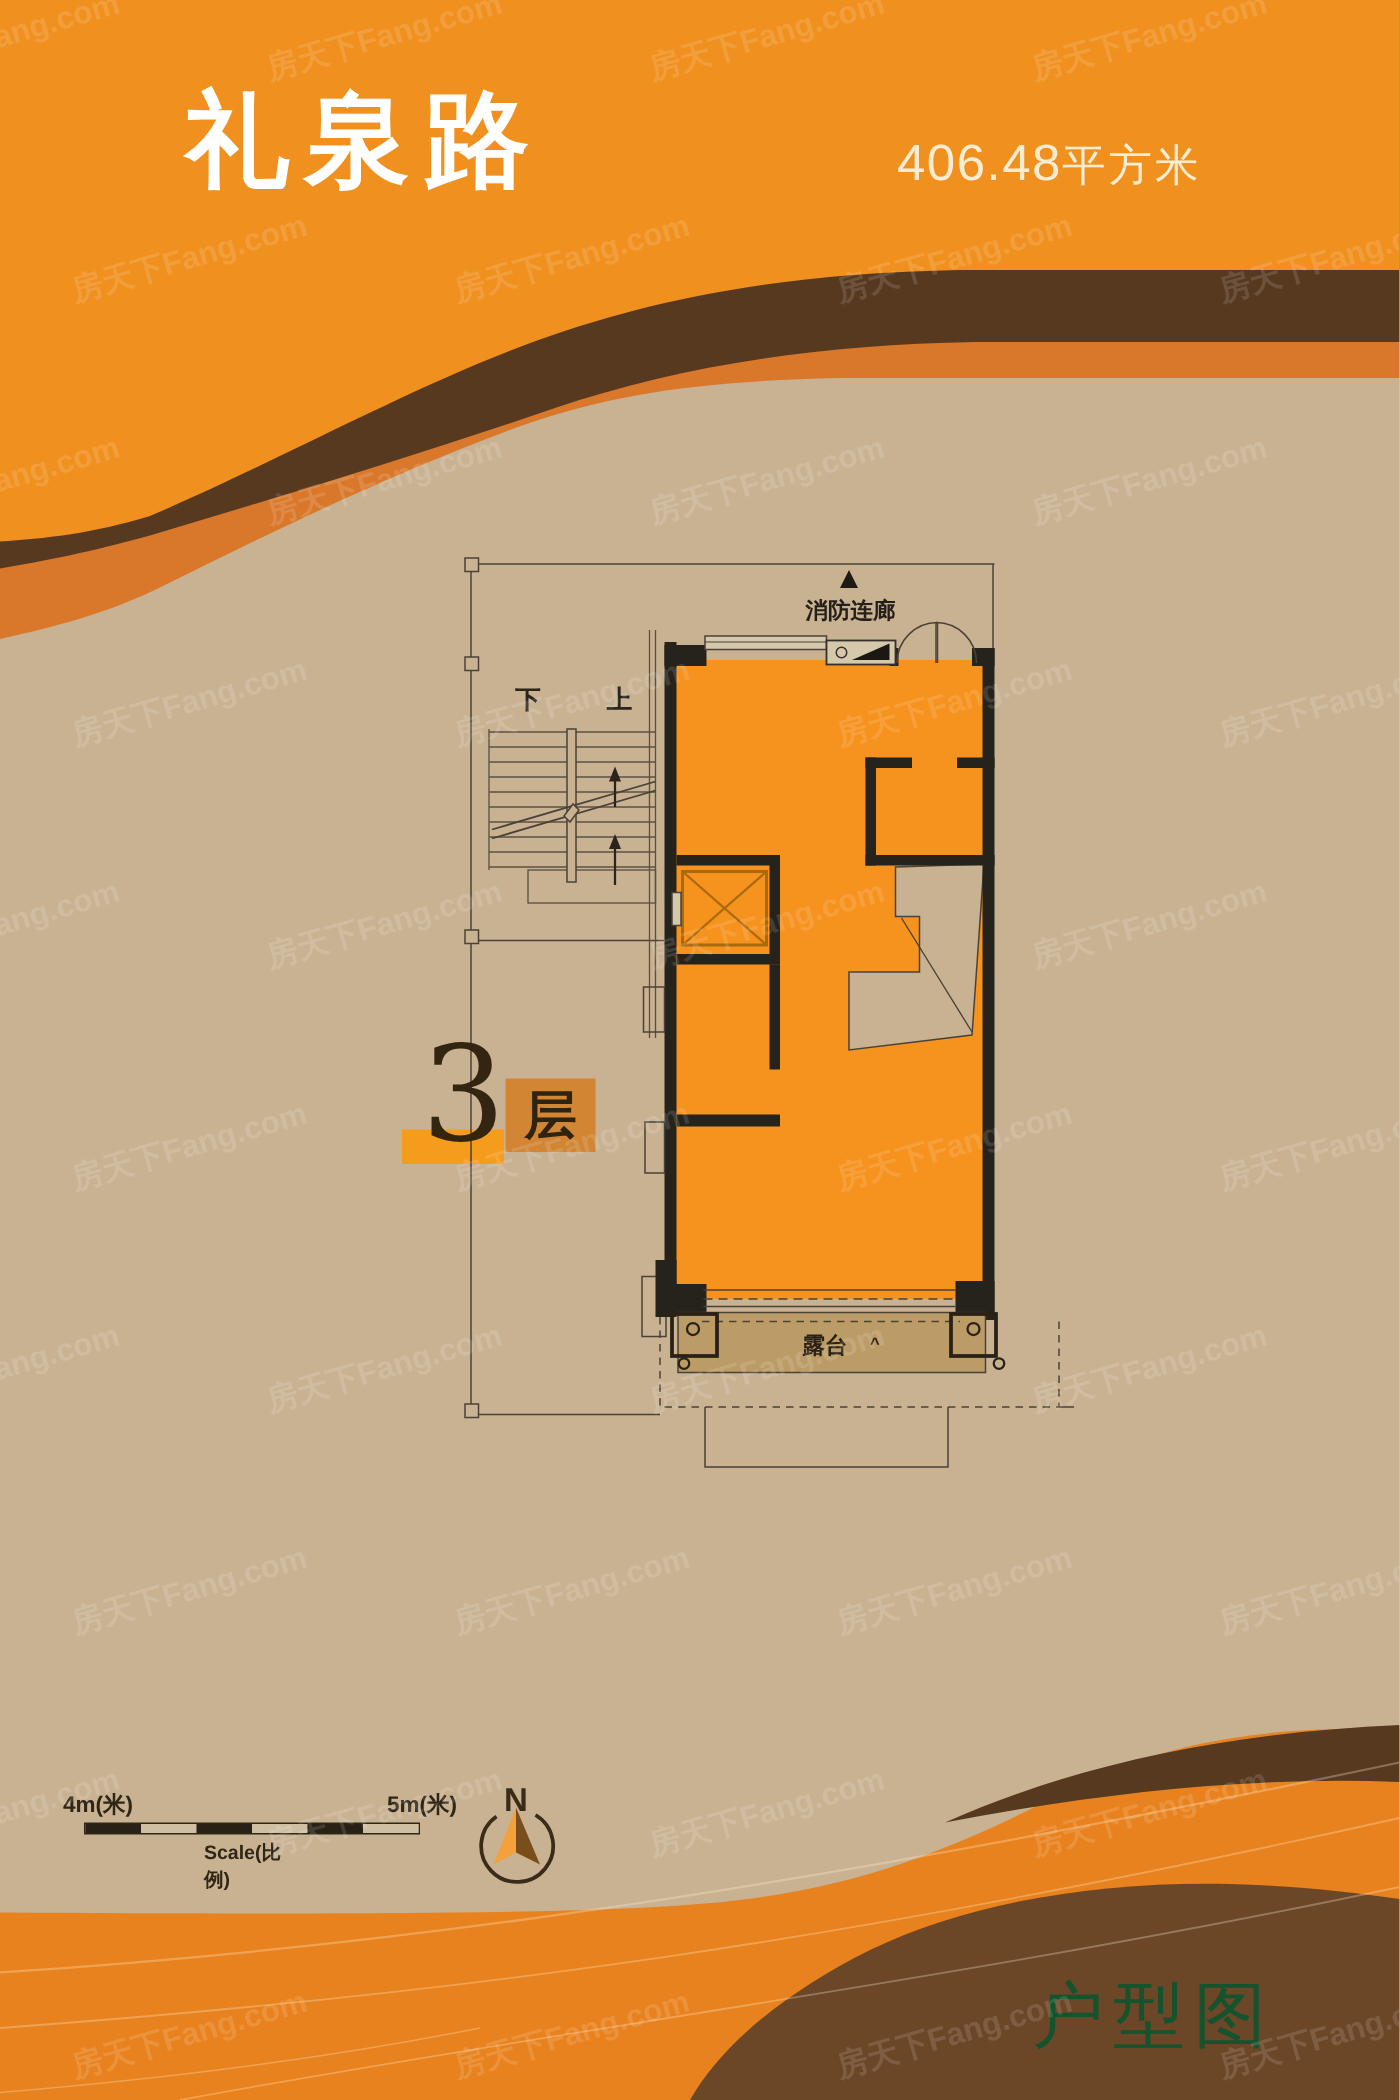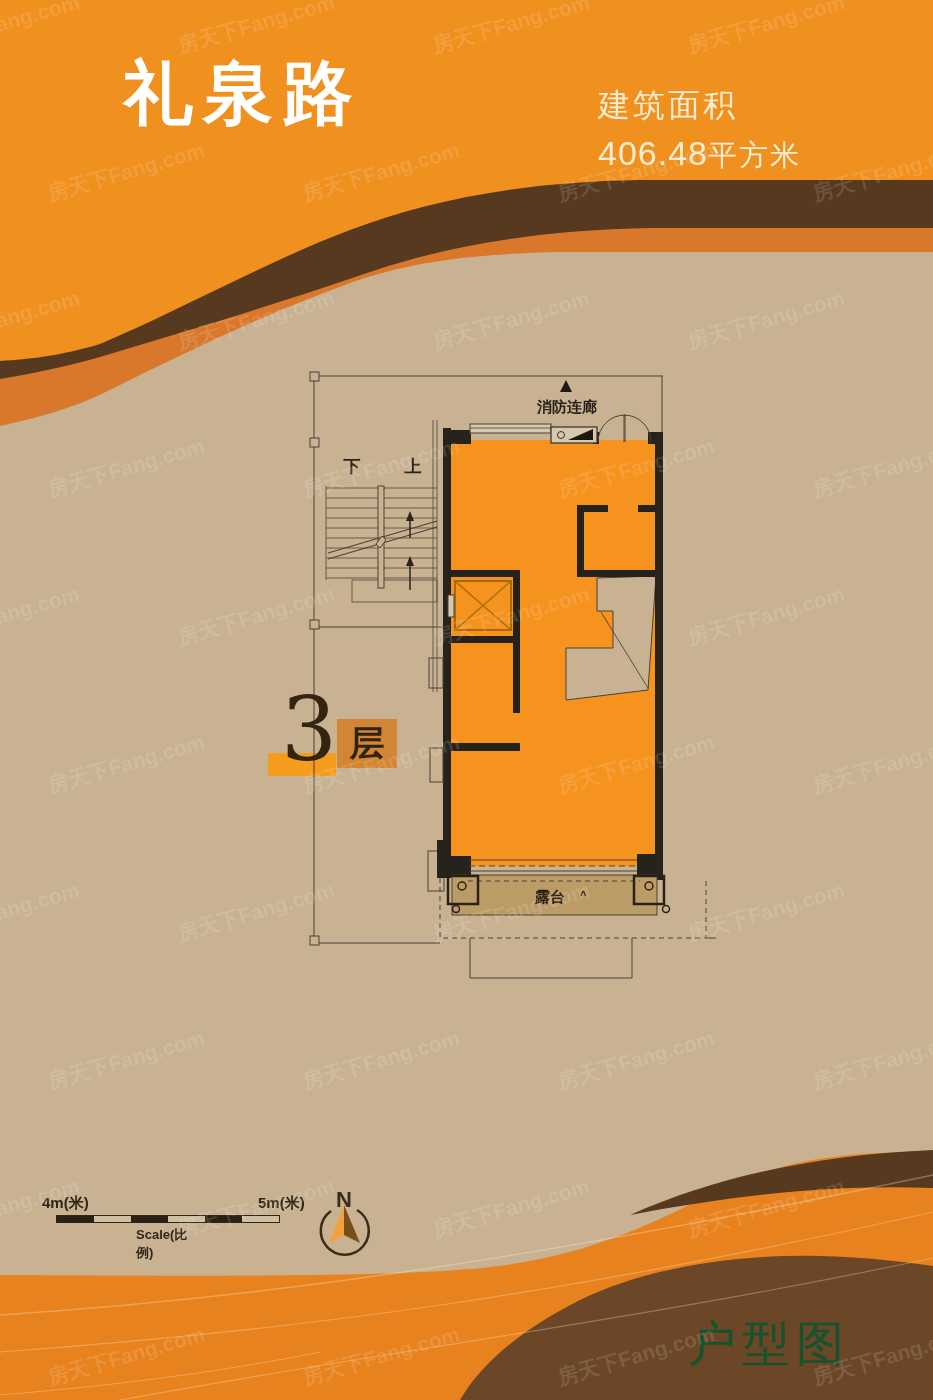--- a/index.html
+++ b/index.html
@@ -68,21 +68,20 @@
       <path d="M0,1352 C300,1330 560,1296 933,1212" stroke-width="1.2"></path>
       <path d="M120,1400 C380,1352 640,1320 933,1258" stroke-width="1.2"></path>
       <path d="M0,1395 C120,1385 220,1372 320,1352" stroke-width="1"></path>
     </g>
   </svg>
 
   <div class="title-block">
     <div>礼泉路</div>
   </div>
   <div class="area-block">
-    <div class="area-label">建筑面积</div>
     <div class="area-line">
       <span class="area-value">406.48</span><span class="area-unit">平方米</span>
     </div>
   </div>
 
   <div class="badge-bar"></div>
   <div class="badge-num">3</div>
   <div class="badge-square">
     <span>层</span>
   </div>

